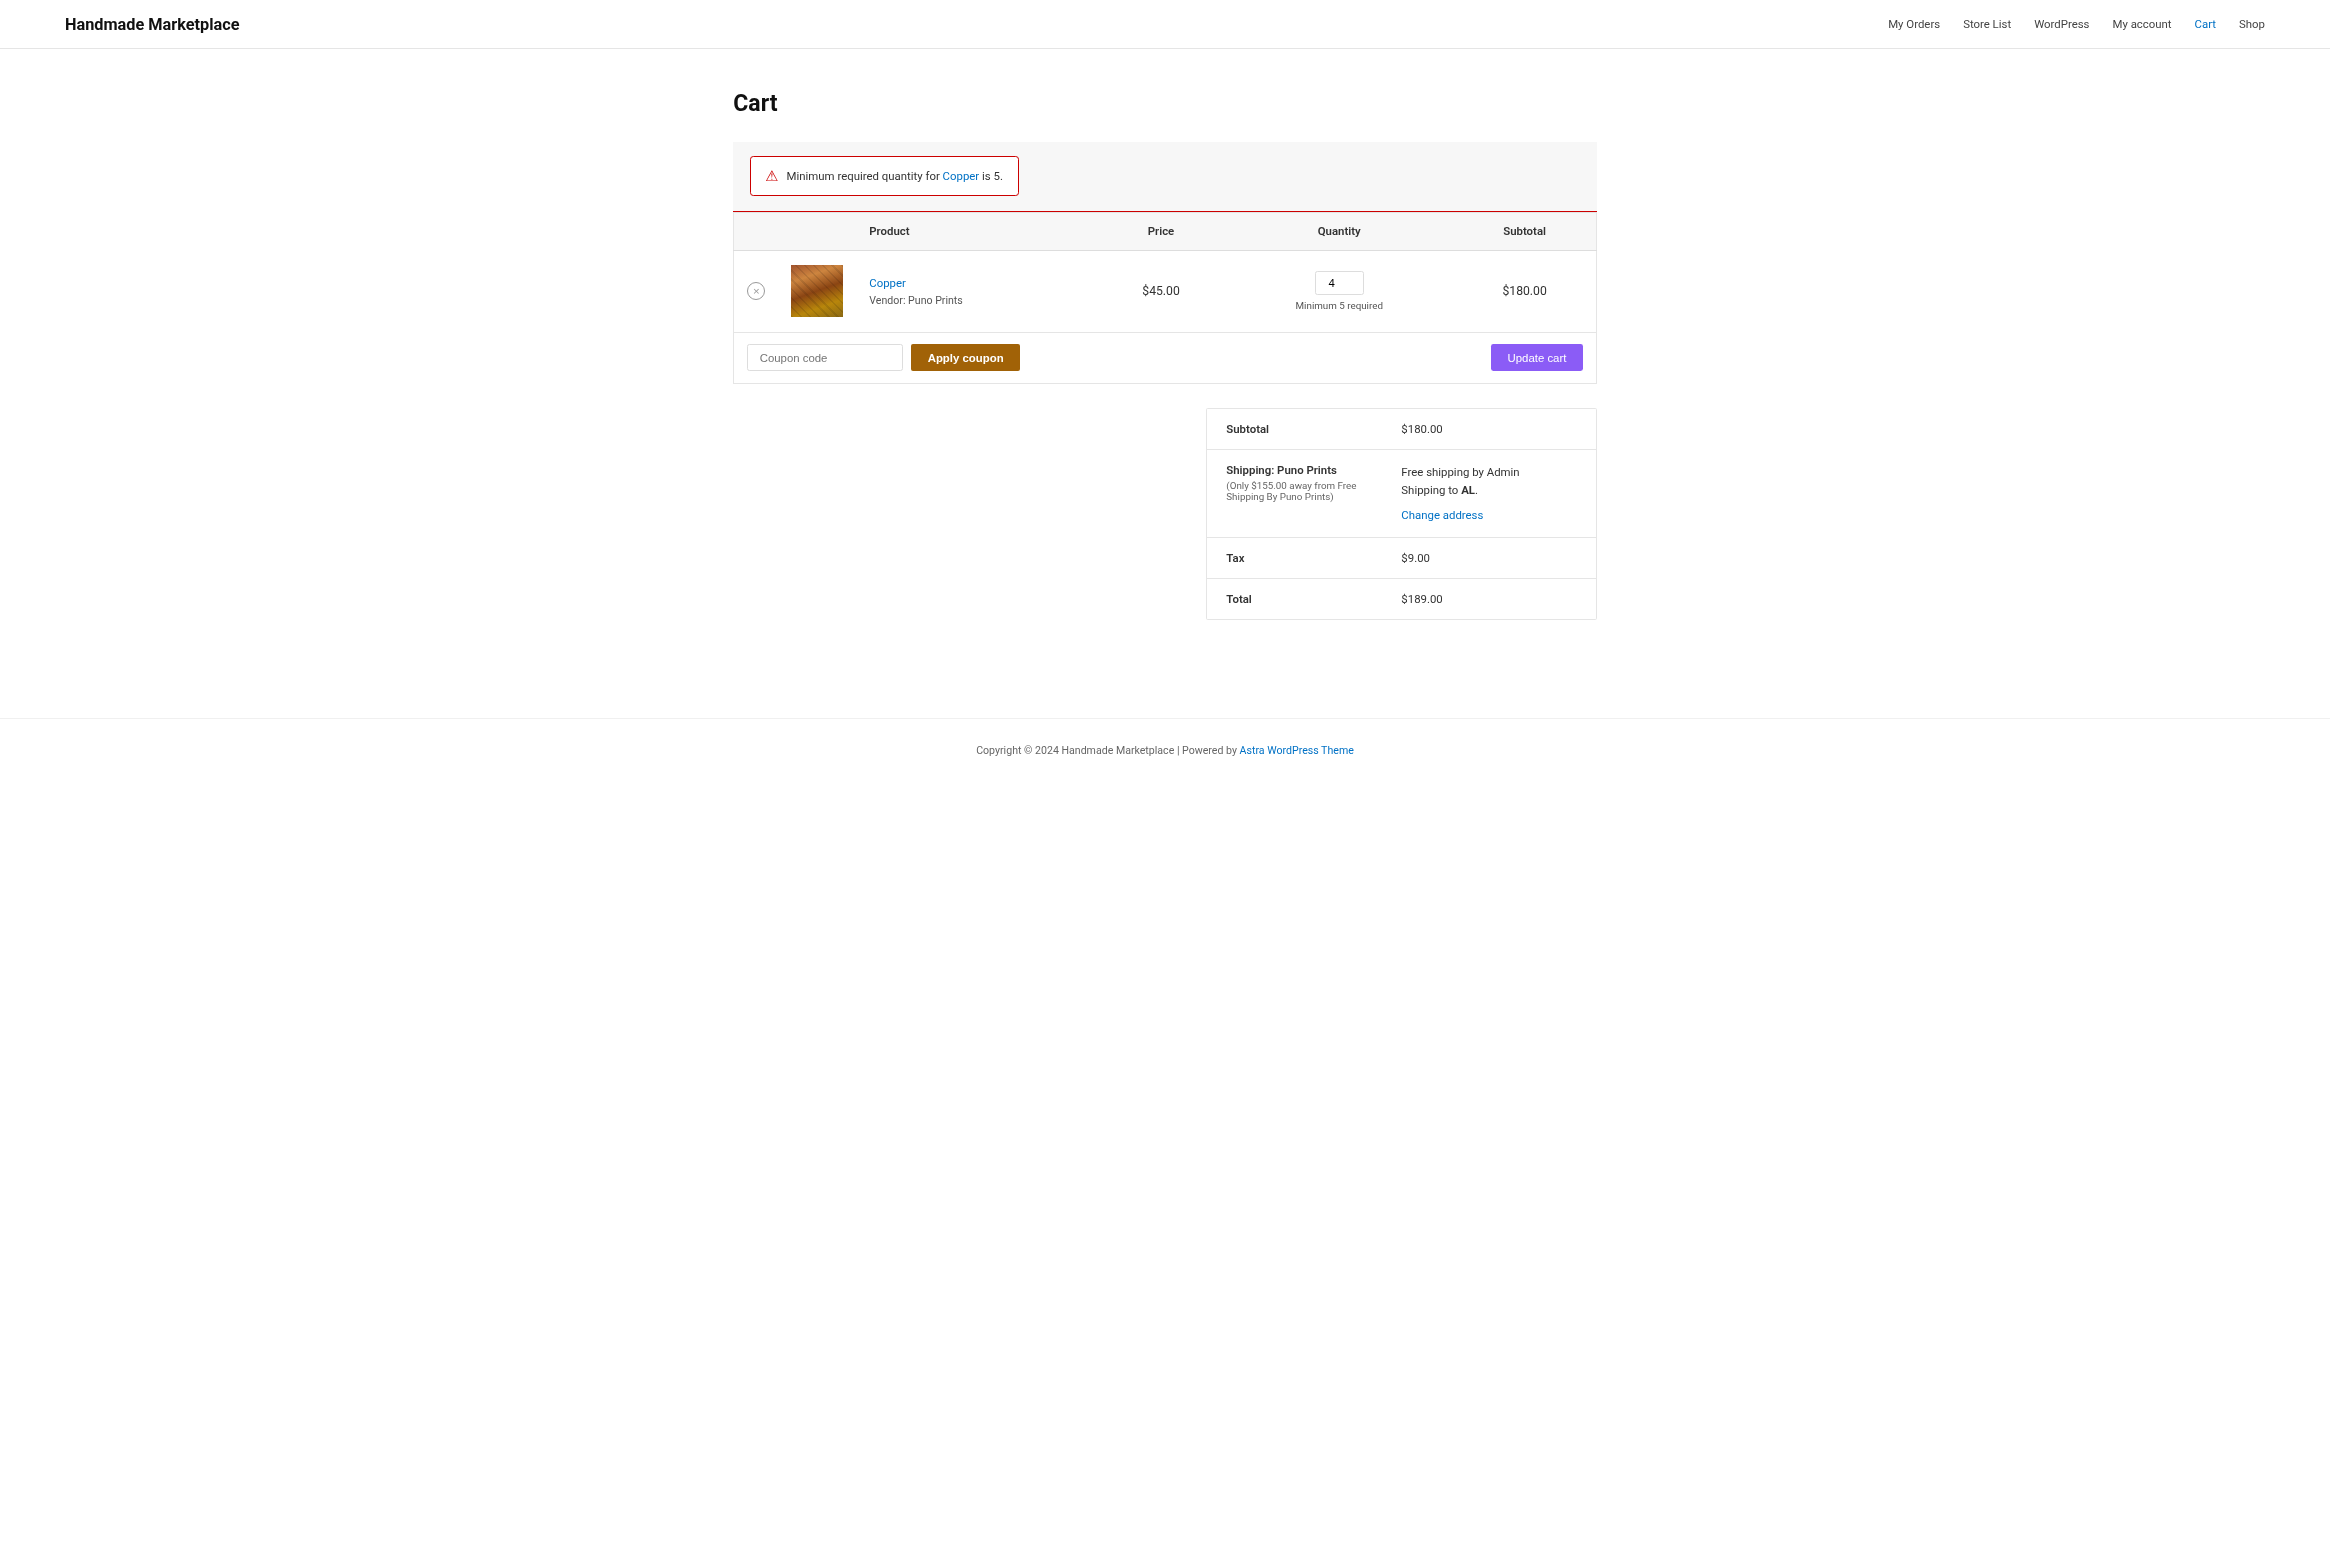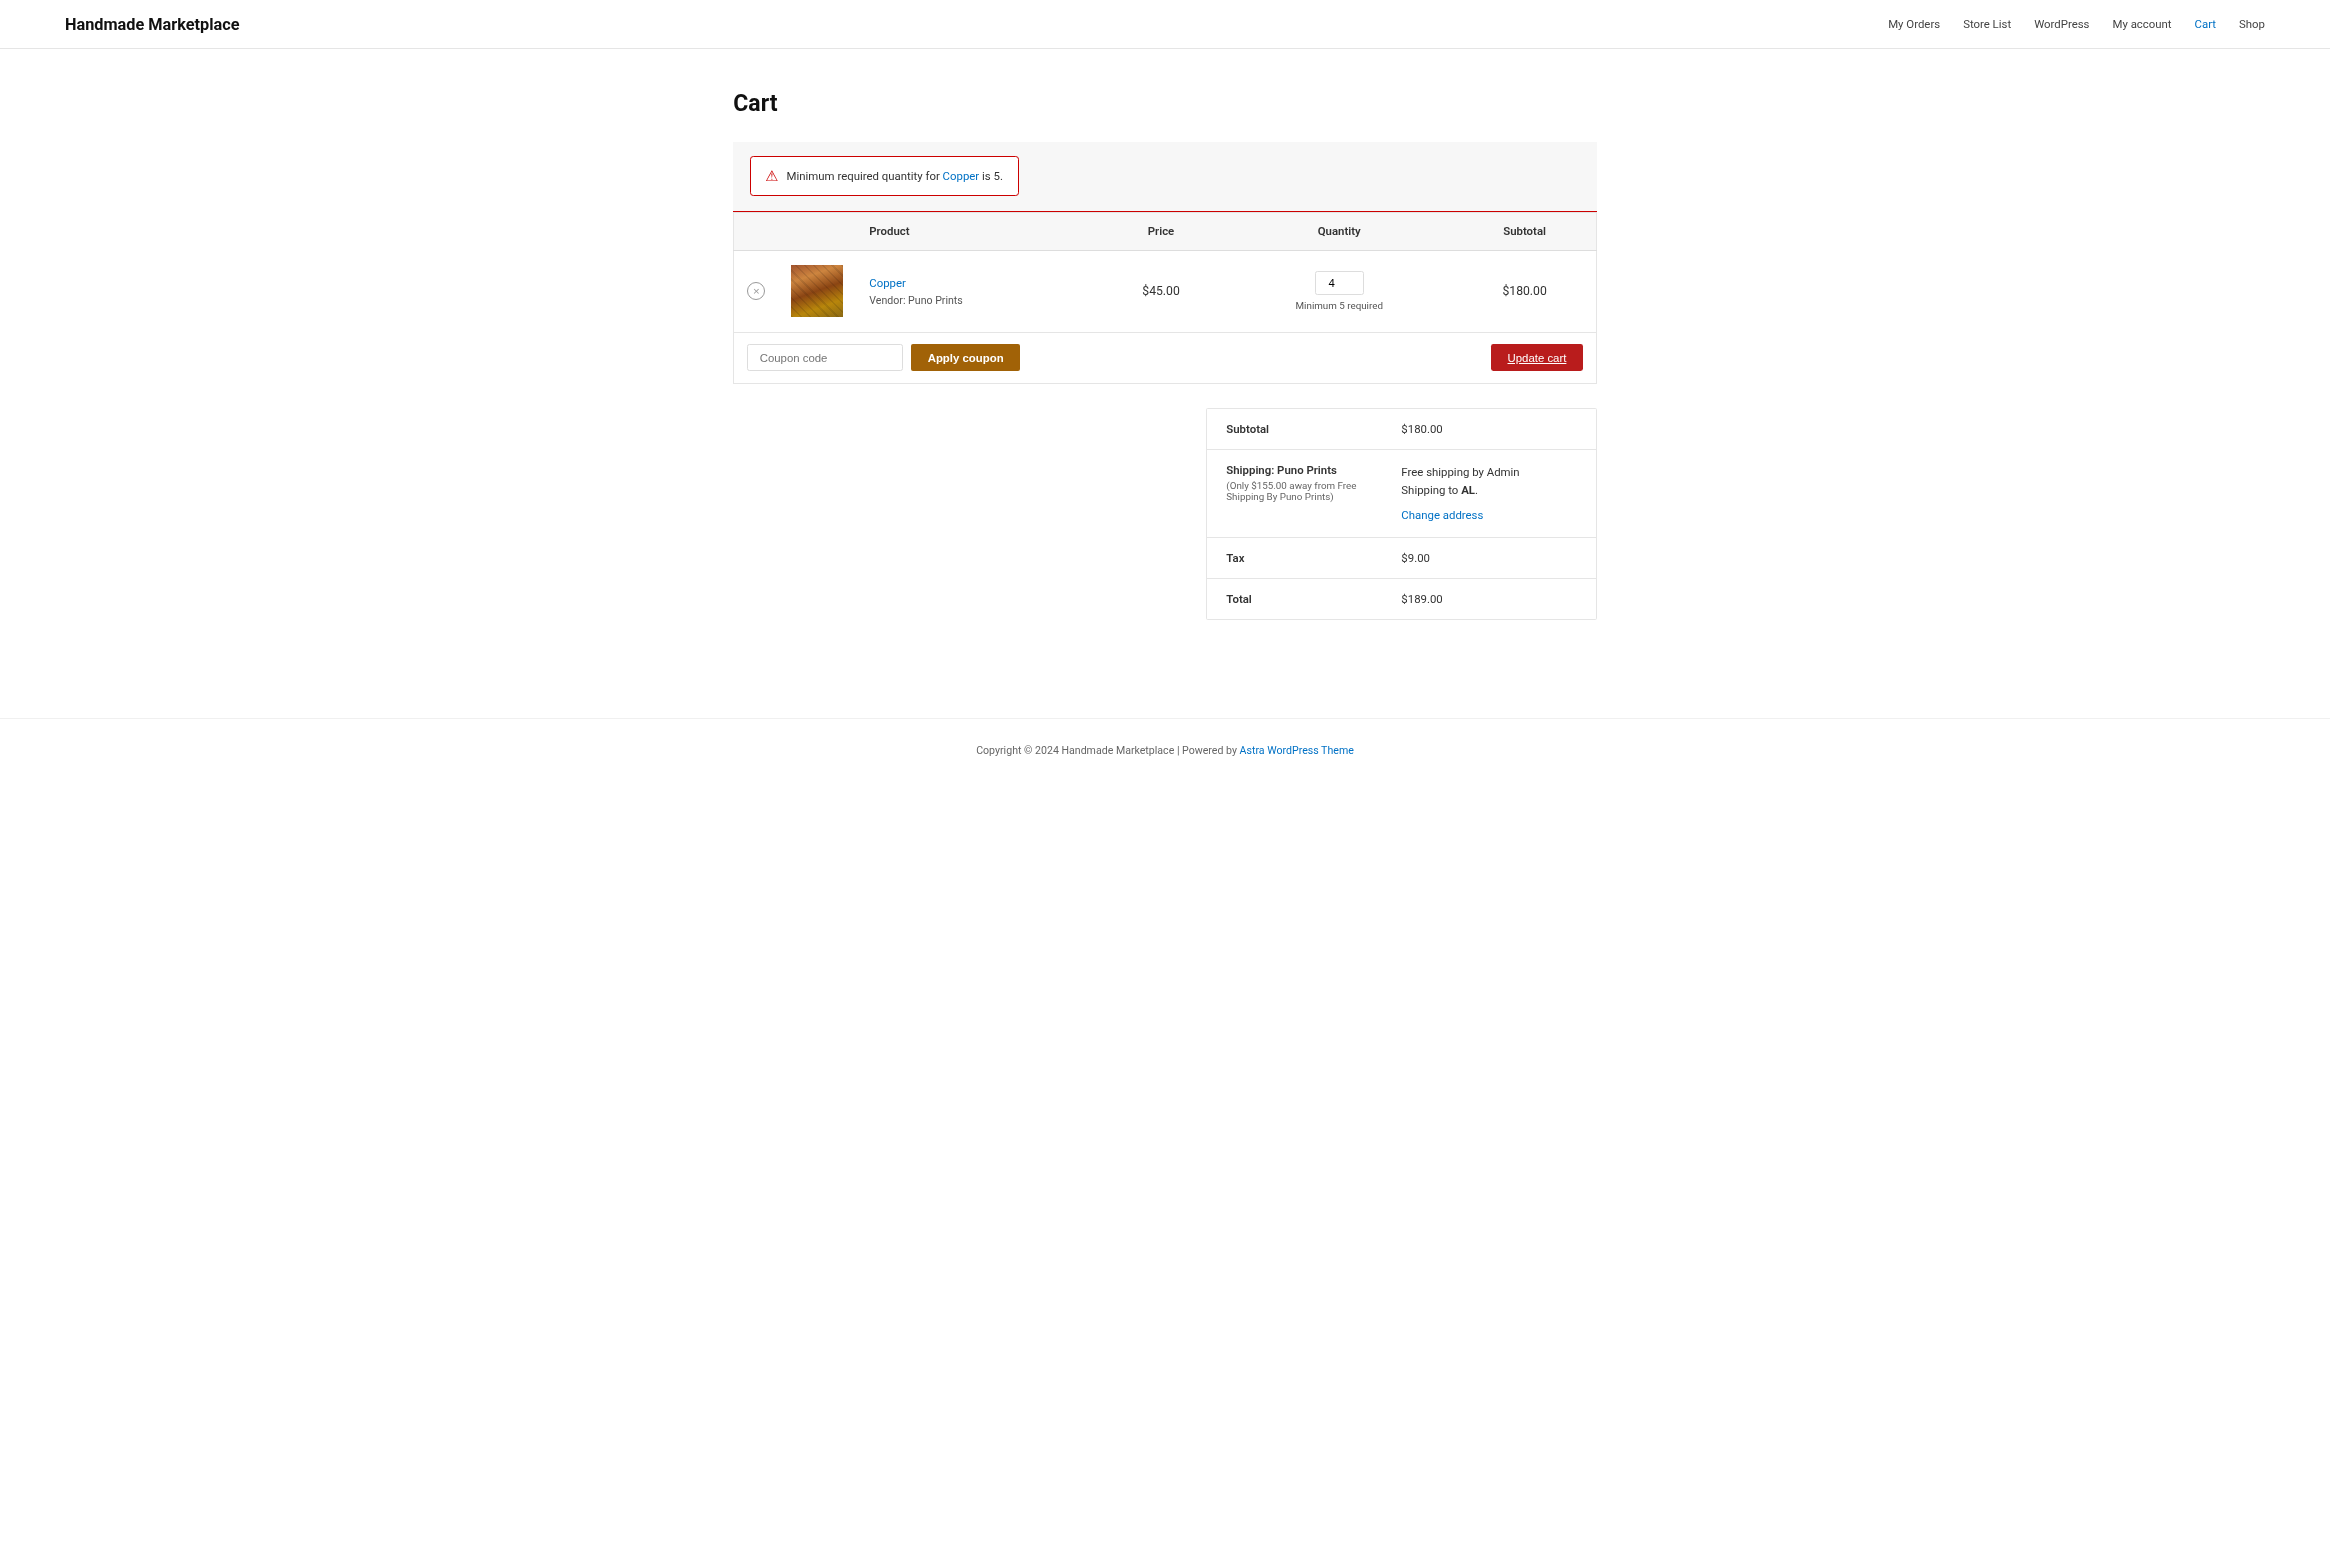--- a/index.html
+++ b/index.html
@@ -197,29 +197,28 @@
       background: #a16207;
       color: #fff;
       border: none;
       padding: 7.3px 16.3px;
       font-size: 11.4px;
       border-radius: 2px;
       cursor: pointer;
       font-weight: 700;
     }
     .update-cart-btn {
-      background: #b91c1c;
+      background: #8b5cf6;
       color: #fff;
       border: none;
       padding: 7.3px 16.3px;
       font-size: 11.4px;
       border-radius: 2.4px;
       cursor: pointer;
       float: right;
-      text-decoration: underline;
     }
     
     .cart-totals-section {
       display: flex;
       justify-content: flex-end;
       margin-top: 24.4px;
     }
     .cart-totals-box {
       width: 391px;
       border: 0.8px solid #e5e5e5;

